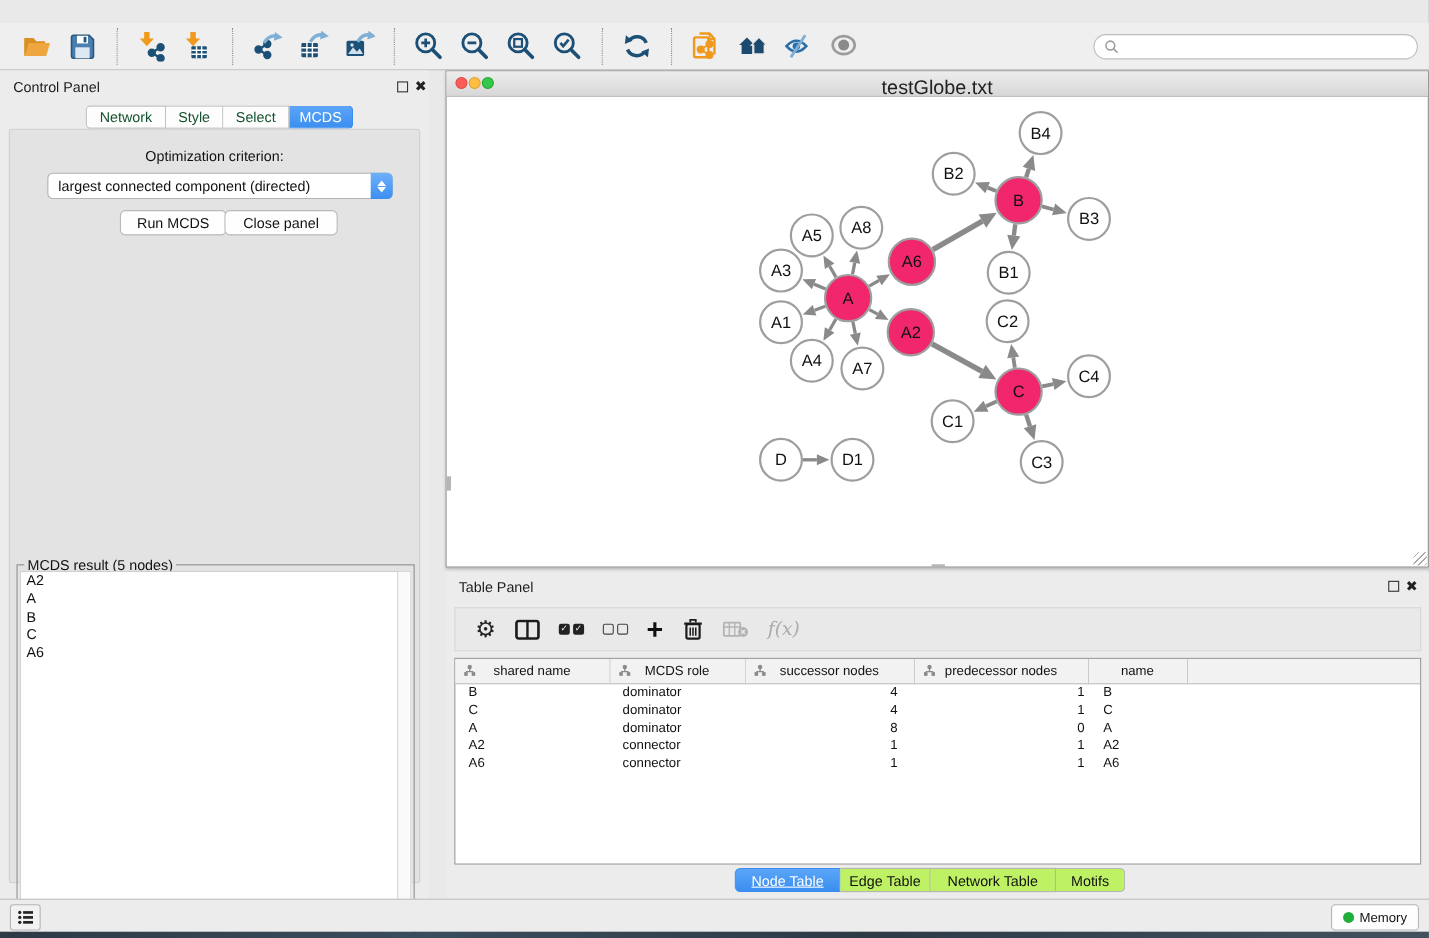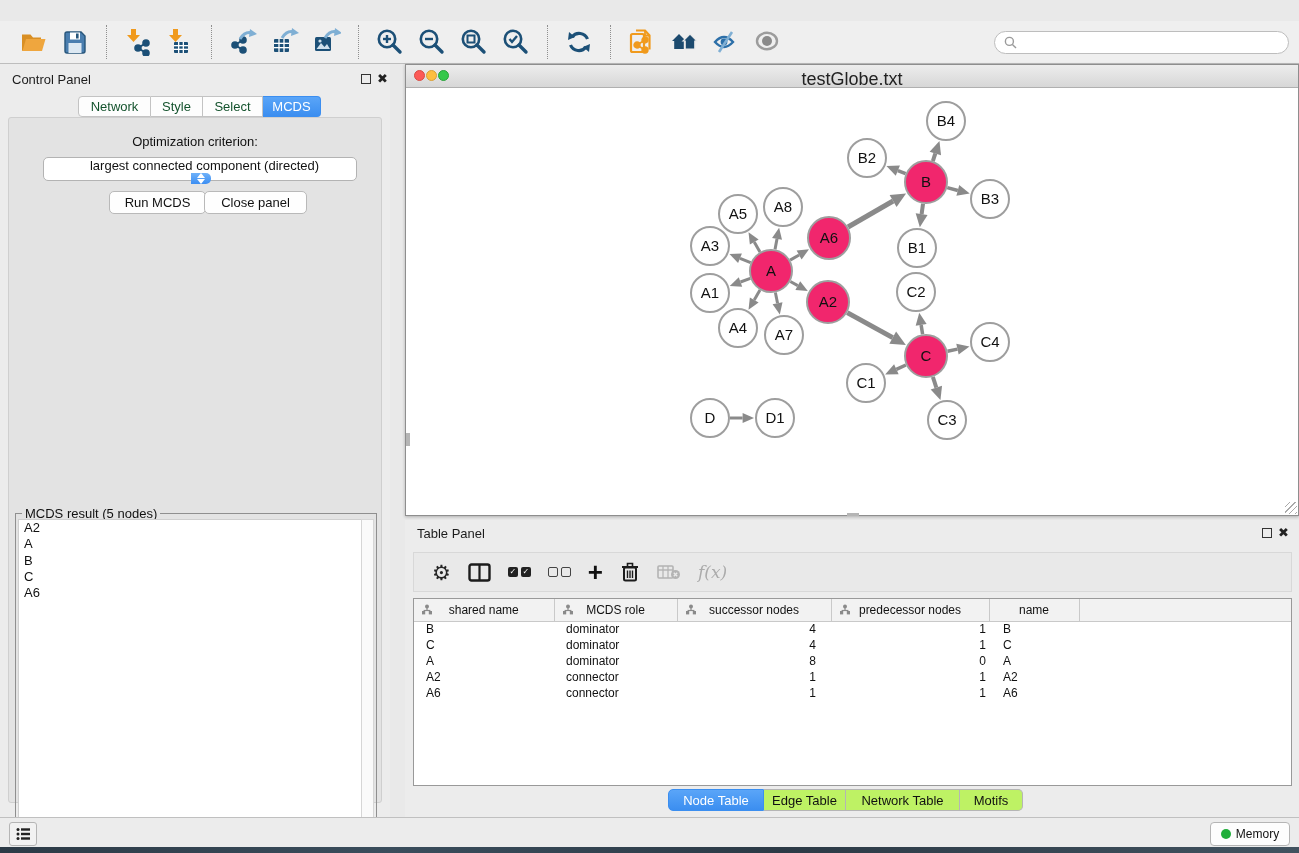--- a/index.html
+++ b/index.html
@@ -37,21 +37,21 @@
   .cp-tab { height:21px; border:1px solid #c3c3c3; border-left:none; background:#fdfdfd;
     font-size:13px; color:#14532d; display:flex; align-items:center; justify-content:center; }
   .cp-tab:first-child { border-left:1px solid #c3c3c3; border-radius:4px 0 0 4px; }
   .cp-tab:last-child { border-radius:0 4px 4px 0; }
   .cp-tab.active { background:linear-gradient(#5aa5f8,#3b8ef0); color:#fff; border-color:#3b8ef0; }
   #cp-pane { position:absolute; left:8px; top:53px; width:374px; height:686px;
     background:#e3e3e3; border:1px solid #cfcfcf; border-radius:3px; }
   #opt-label { position:absolute; left:0; width:100%; top:16px; text-align:center;
     font-size:13px; color:#111; }
   #criterion { position:absolute; left:34px; top:39px; width:314px; height:24px;
-    background:#fff; border:1px solid #b3b3b3; border-radius:5px; display:flex; align-items:center;flex-direction:column; }
+    background:#fff; border:1px solid #b3b3b3; border-radius:5px; display:flex; align-items:center; }
   #criterion .sel-text { flex:1; font-size:13px; color:#111; padding-left:9px; white-space:nowrap; }
   #criterion .stepper { width:20px; height:24px; margin-right:-1px; border-radius:0 5px 5px 0;
     background:linear-gradient(#6eb1f9,#3c8ef2); display:flex; flex-direction:column;
     align-items:center; justify-content:center; gap:1px; }
   .chev { width:0; height:0; border-left:4px solid transparent; border-right:4px solid transparent; }
   .chev.up { border-bottom:5px solid #fff; }
   .chev.down { border-top:5px solid #fff; }
   .mac-btn { position:absolute; height:23px; background:#fefefe; border:1px solid #b9b9b9;
     border-radius:5px; font-size:13px; color:#111; display:flex; align-items:center;
     justify-content:center; font-family:inherit; }
@@ -103,21 +103,21 @@
   #tp-table td { height:16px; font-size:12px; color:#111; white-space:nowrap; overflow:hidden; }
   td.c-left { text-align:left; padding-left:12px; }
   td.c-right1 { text-align:right; padding-right:15px; }
   td.c-right2 { text-align:right; padding-right:3px; }
   td.c-name { text-align:left; padding-left:14px; }
   #tp-tabs { position:absolute; left:263px; top:269px; display:flex; }
   .tp-tab { height:22px; border:1px solid #b5b5b5; border-left:none; background:#bef264;
     font-size:13px; color:#111; display:flex; align-items:center; justify-content:center; }
   .tp-tab:first-child { border-left:1px solid #b5b5b5; border-radius:5px 0 0 5px; }
   .tp-tab:last-child { border-radius:0 5px 5px 0; }
-  .tp-tab.active { background:linear-gradient(#5aa5f8,#3b8ef0); color:#fff; border-color:#3b8ef0; }
+  .tp-tab.active { background:linear-gradient(#5aa5f8,#3b8ef0); color:#fff; border-color:#3b8ef0;text-decoration:underline; }
   
   #status-bar { position:absolute; left:0; top:817px; width:1299px; height:30px;
     background:#ececec; border-top:1px solid #c0c0c0; }
   #list-btn { position:absolute; left:9px; top:4px; width:28px; height:24px;
     background:#f2f2f2; border:1px solid #b5b5b5; border-radius:3px;
     display:flex; align-items:center; justify-content:center; }
   #memory-btn { position:absolute; right:9px; top:4px; width:80px; height:24px;
     background:#fdfdfd; border:1px solid #b5b5b5; border-radius:4px;
     display:flex; align-items:center; justify-content:center; gap:5px; font-size:12px; color:#111; }
   #memory-btn .dot { width:10px; height:10px; border-radius:50%; background:#1fae3a; }

